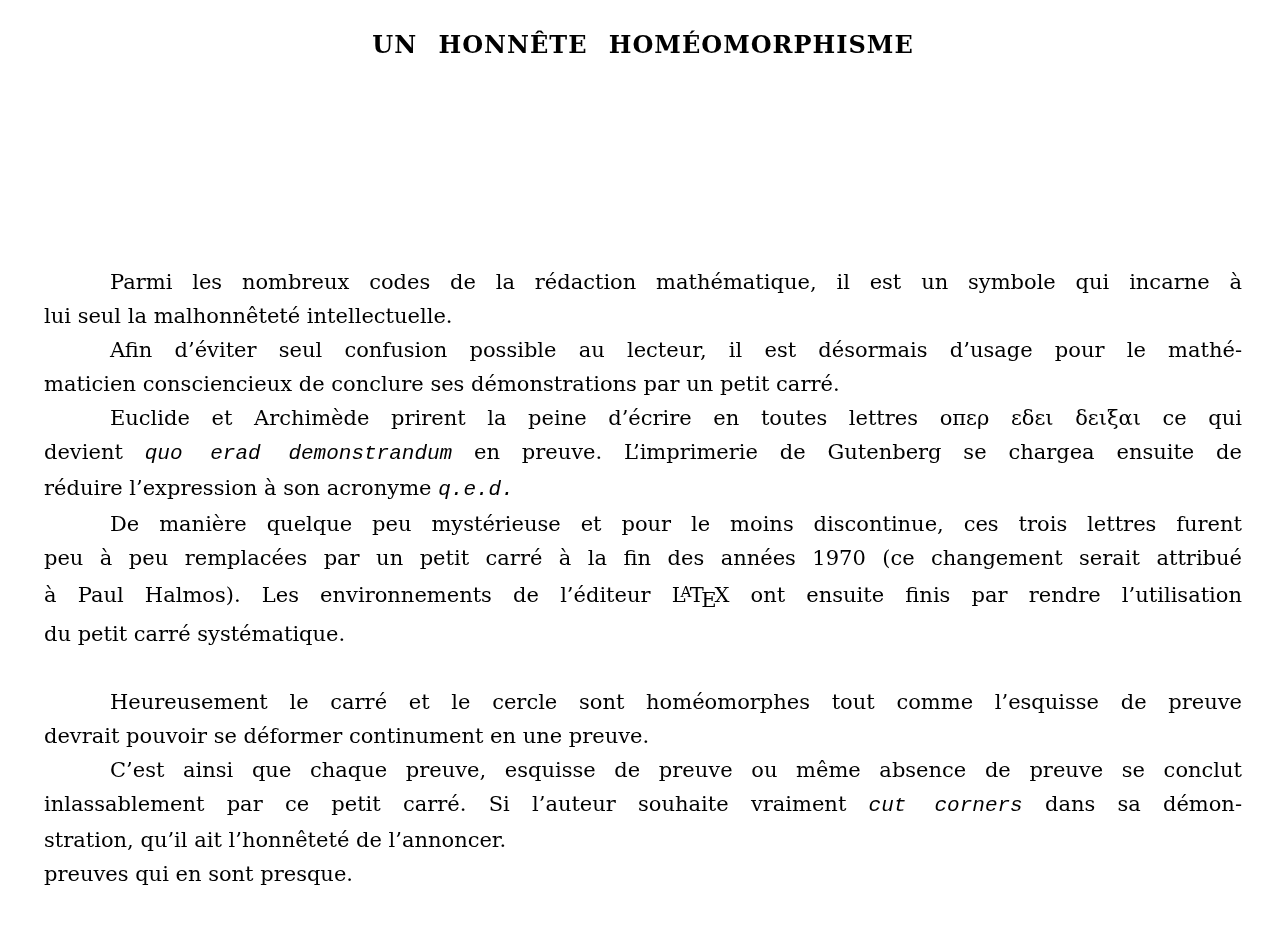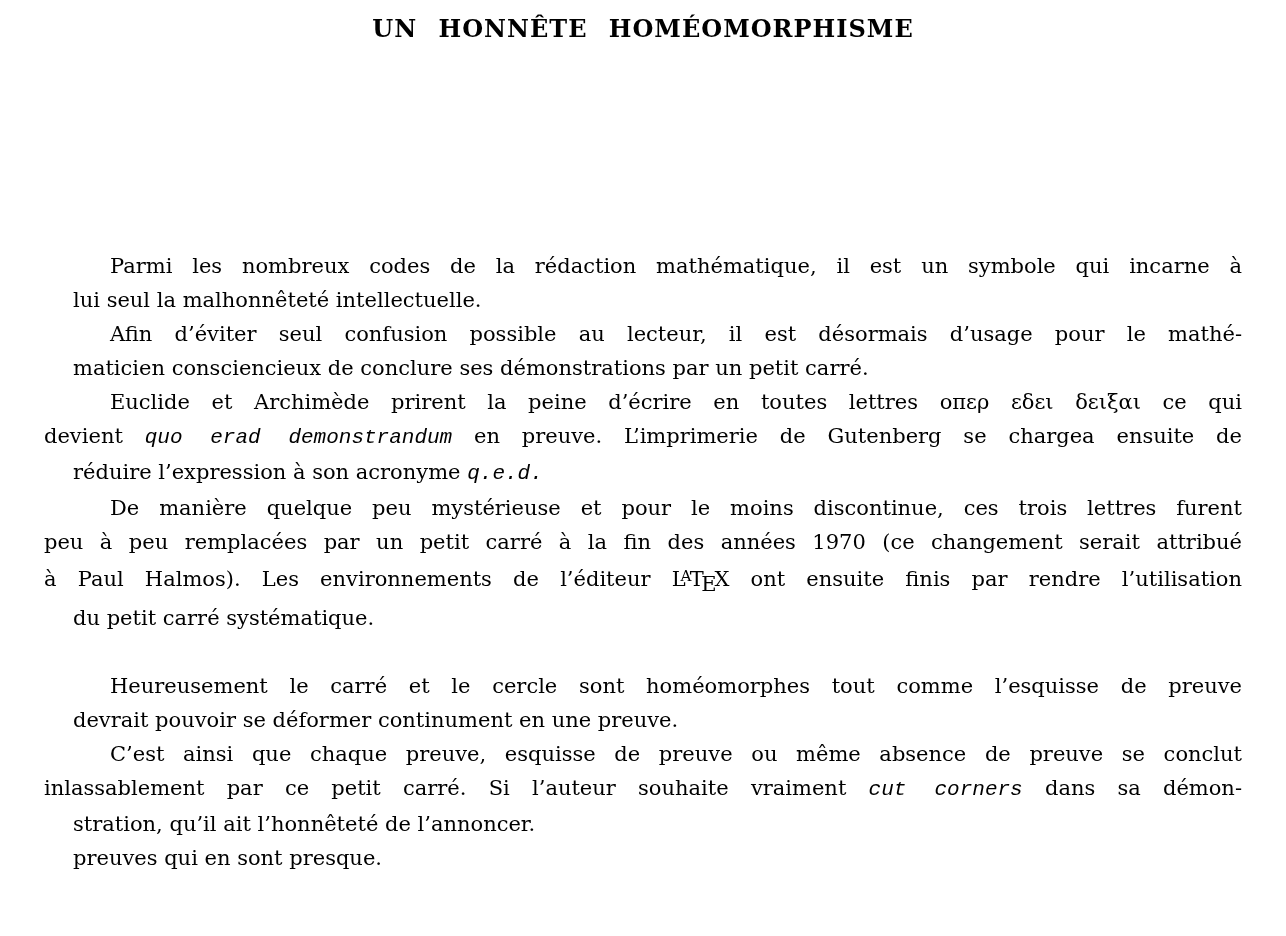--- a/index.html
+++ b/index.html
@@ -7,47 +7,47 @@
     position: relative;
     width: 1286px;
     height: 936px;
     background: #ffffff;
     color: #000000;
     font-family: "DejaVu Serif", "Liberation Serif", serif;
     overflow: hidden;
   }
   .title {
     position: absolute;
-    top: 14px;
+    top: 30px;
     left: 0;
     width: 100%;
     margin: 0;
     text-align: center;
     font-size: 24px;
     font-weight: bold;
     letter-spacing: 1px;
     word-spacing: 12px;
   }
   .body-text {
     position: absolute;
-    top: 249px;
+    top: 265px;
     left: 44px;
     width: 1198px;
     font-size: 21px;
     line-height: 34px;
   }
   .para { margin: 0; }
   .para.gap-before { margin-top: 34px; }
   .line {
     white-space: nowrap;
     text-align: justify;
     text-align-last: justify;
     text-justify: inter-word;
   }
-  .line.lastline { text-align-last: left; margin-left: 29px; }
+  .line.lastline { text-align-last: left; }
   .line.indent { text-indent: 66px; }
   .it { font-style: italic; font-family: Liberation Mono, monospace; }
   .greek { }
   .sym { font-style: normal; }
   .latex { white-space: nowrap; }
   .lxa {
     display: inline-block;
     font-size: 0.72em;
     vertical-align: 0.34em;
     margin-left: -0.34em;

